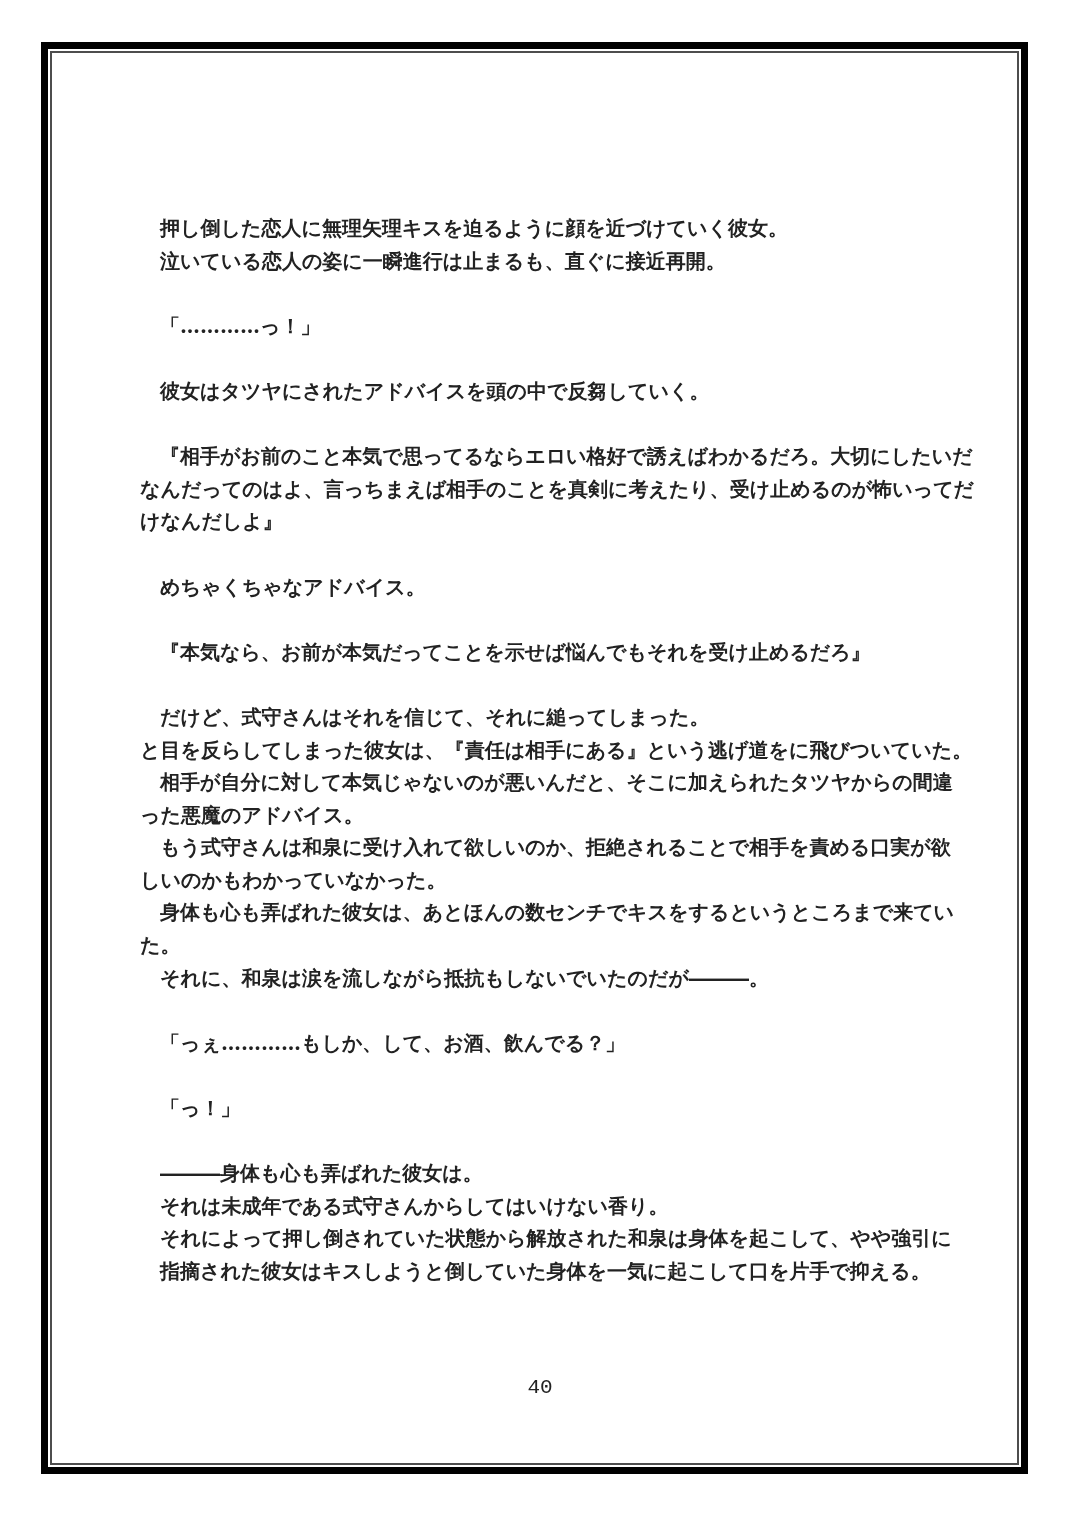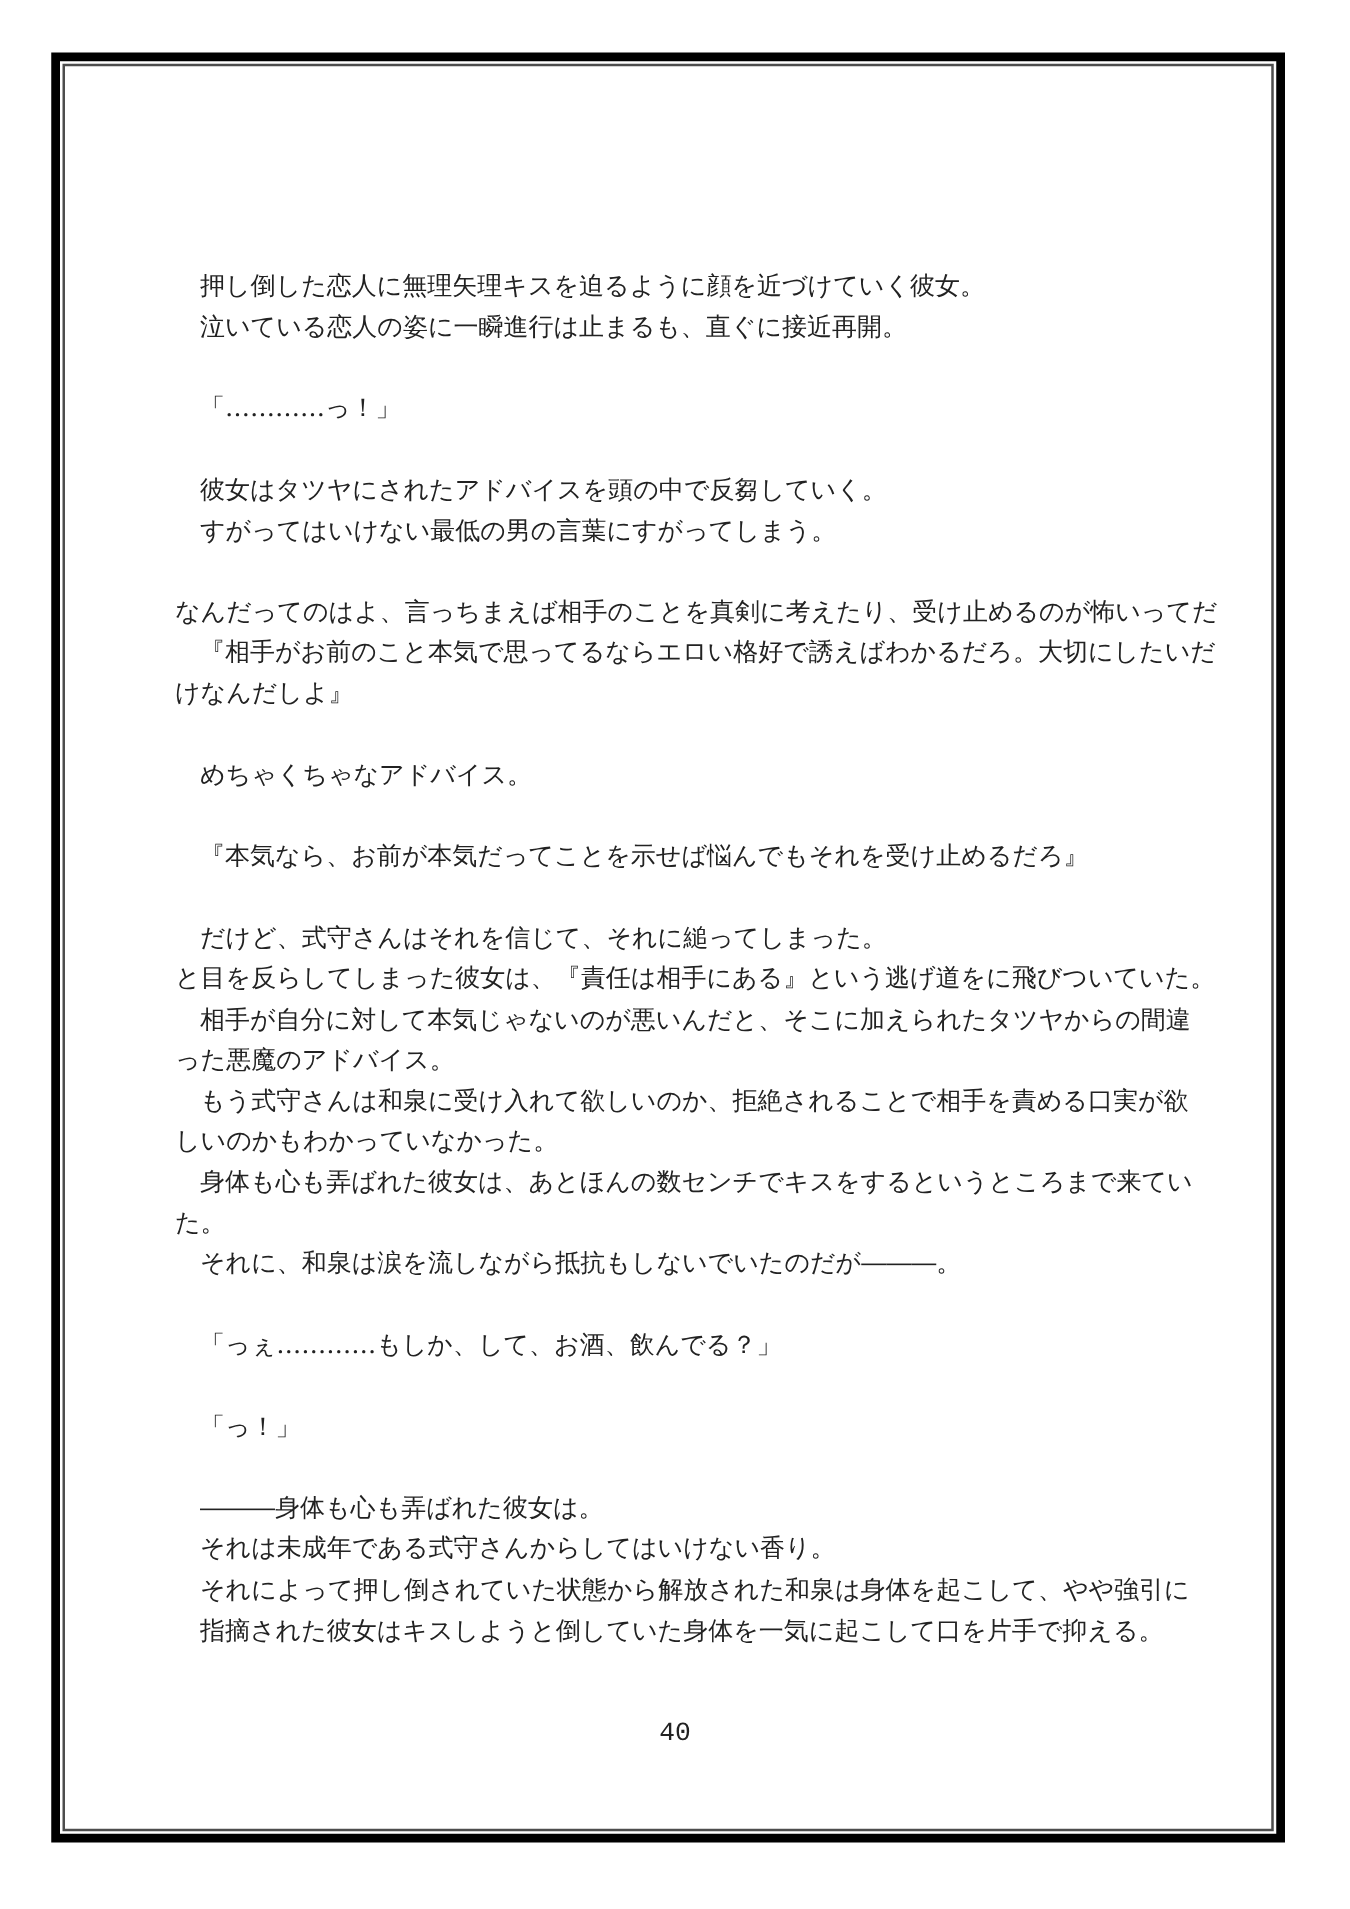--- a/index.html
+++ b/index.html
@@ -34,20 +34,21 @@
   .text-area {
     position: absolute;
     left: 140px;
     top: 212px;
     width: 810px;
     color: #222222;
     font-size: 20px;
   }
   .text-block {
     margin-bottom: 32.6px;
+    font-weight: bold;
   }
   .text-block:last-child {
     margin-bottom: 0;
   }
   .text-line {
     line-height: 32.6px;
     height: 32.6px;
     white-space: pre;
     letter-spacing: 0;
   }
@@ -73,25 +74,24 @@
 <div class="text-area">
     <div class="text-block">
       <div class="text-line">　押し倒した恋人に無理矢理キスを迫るように顔を近づけていく彼女。</div>
       <div class="text-line">　泣いている恋人の姿に一瞬進行は止まるも、直ぐに接近再開。</div>
     </div>
     <div class="text-block">
       <div class="text-line">　「…………っ！」</div>
     </div>
     <div class="text-block">
       <div class="text-line">　彼女はタツヤにされたアドバイスを頭の中で反芻していく。</div>
-      <div class="text-line">　すがってはいけない最低の男の言葉にすがってしまう。</div>
     </div>
     <div class="text-block">
+      <div class="text-line">　『相手がお前のこと本気で思ってるならエロい格好で誘えばわかるだろ。大切にしたいだ</div>
       <div class="text-line">なんだってのはよ、言っちまえば相手のことを真剣に考えたり、受け止めるのが怖いってだ</div>
-      <div class="text-line">　『相手がお前のこと本気で思ってるならエロい格好で誘えばわかるだろ。大切にしたいだ</div>
       <div class="text-line">けなんだしよ』</div>
     </div>
     <div class="text-block">
       <div class="text-line">　めちゃくちゃなアドバイス。</div>
     </div>
     <div class="text-block">
       <div class="text-line">　『本気なら、お前が本気だってことを示せば悩んでもそれを受け止めるだろ』</div>
     </div>
     <div class="text-block">
       <div class="text-line">　だけど、式守さんはそれを信じて、それに縋ってしまった。</div>

